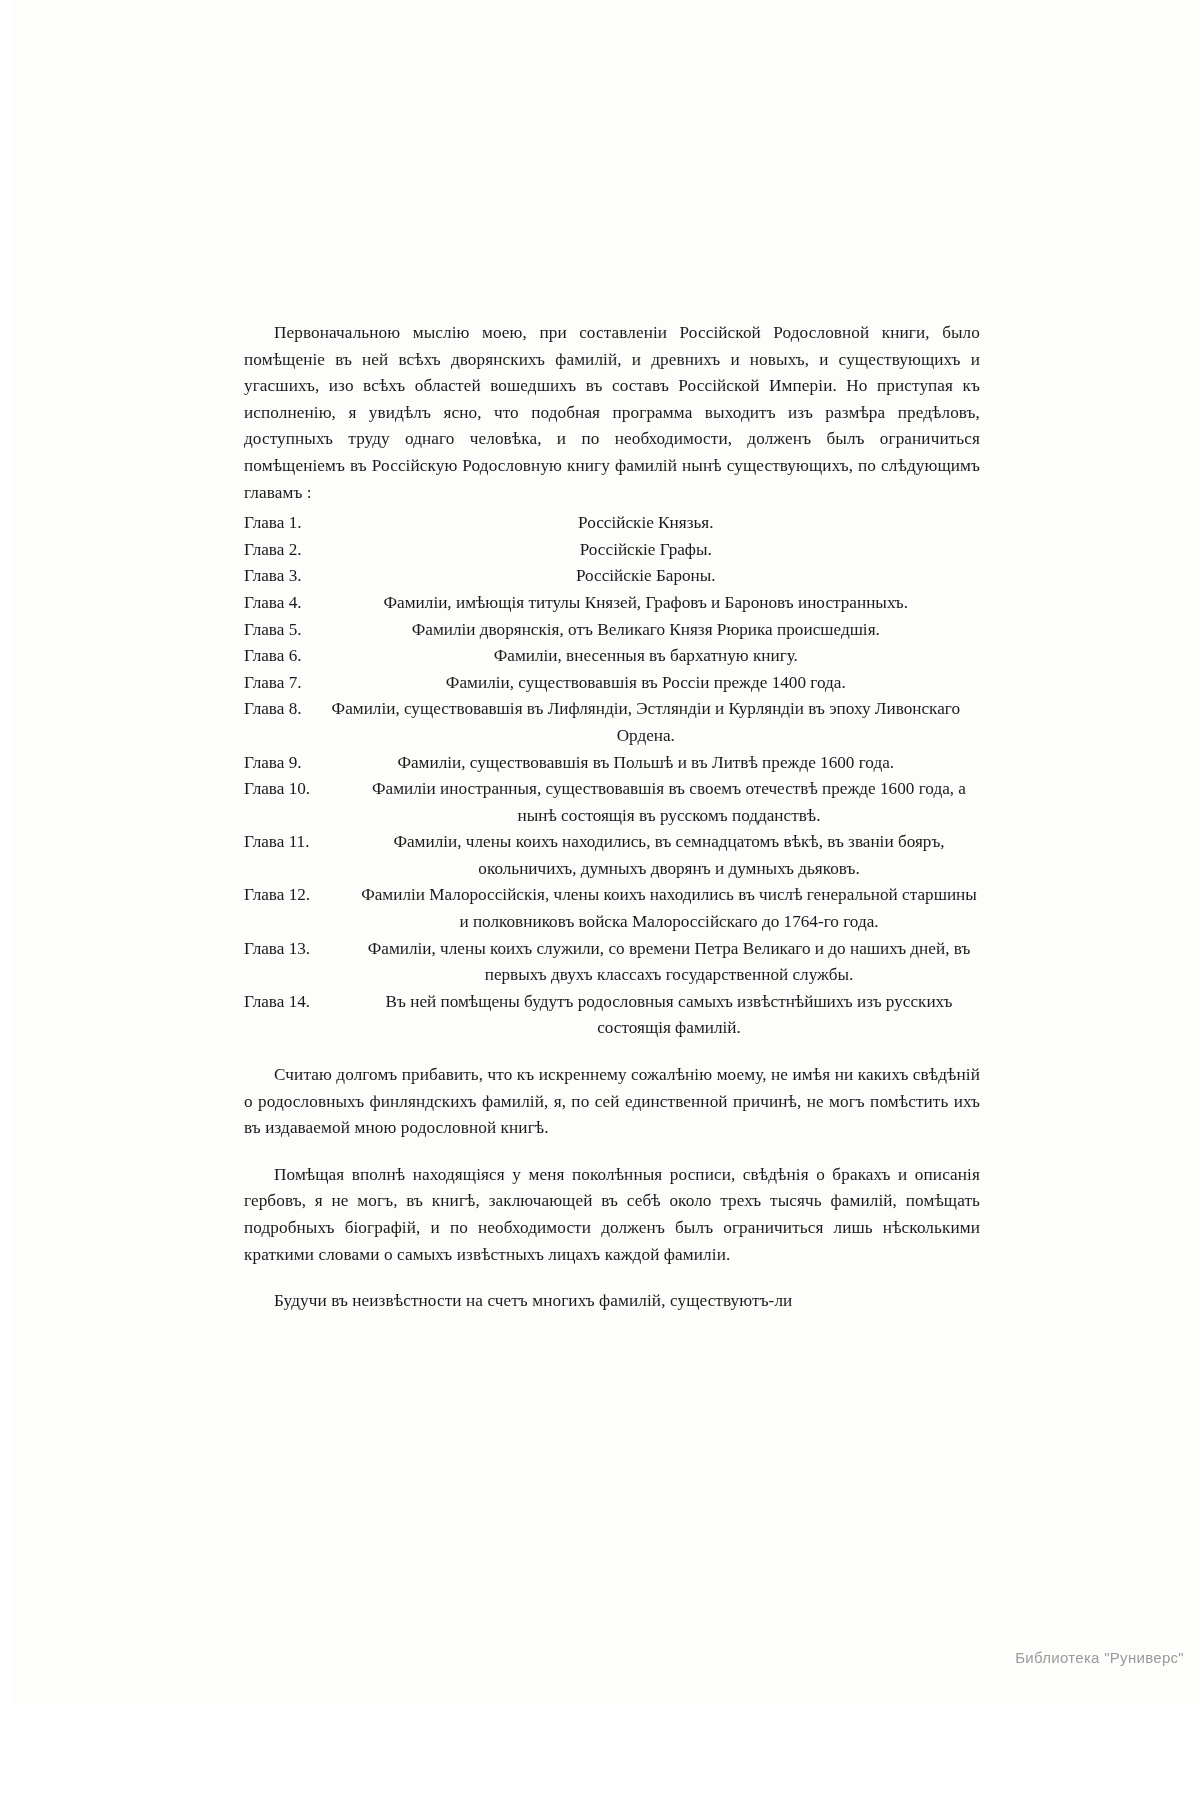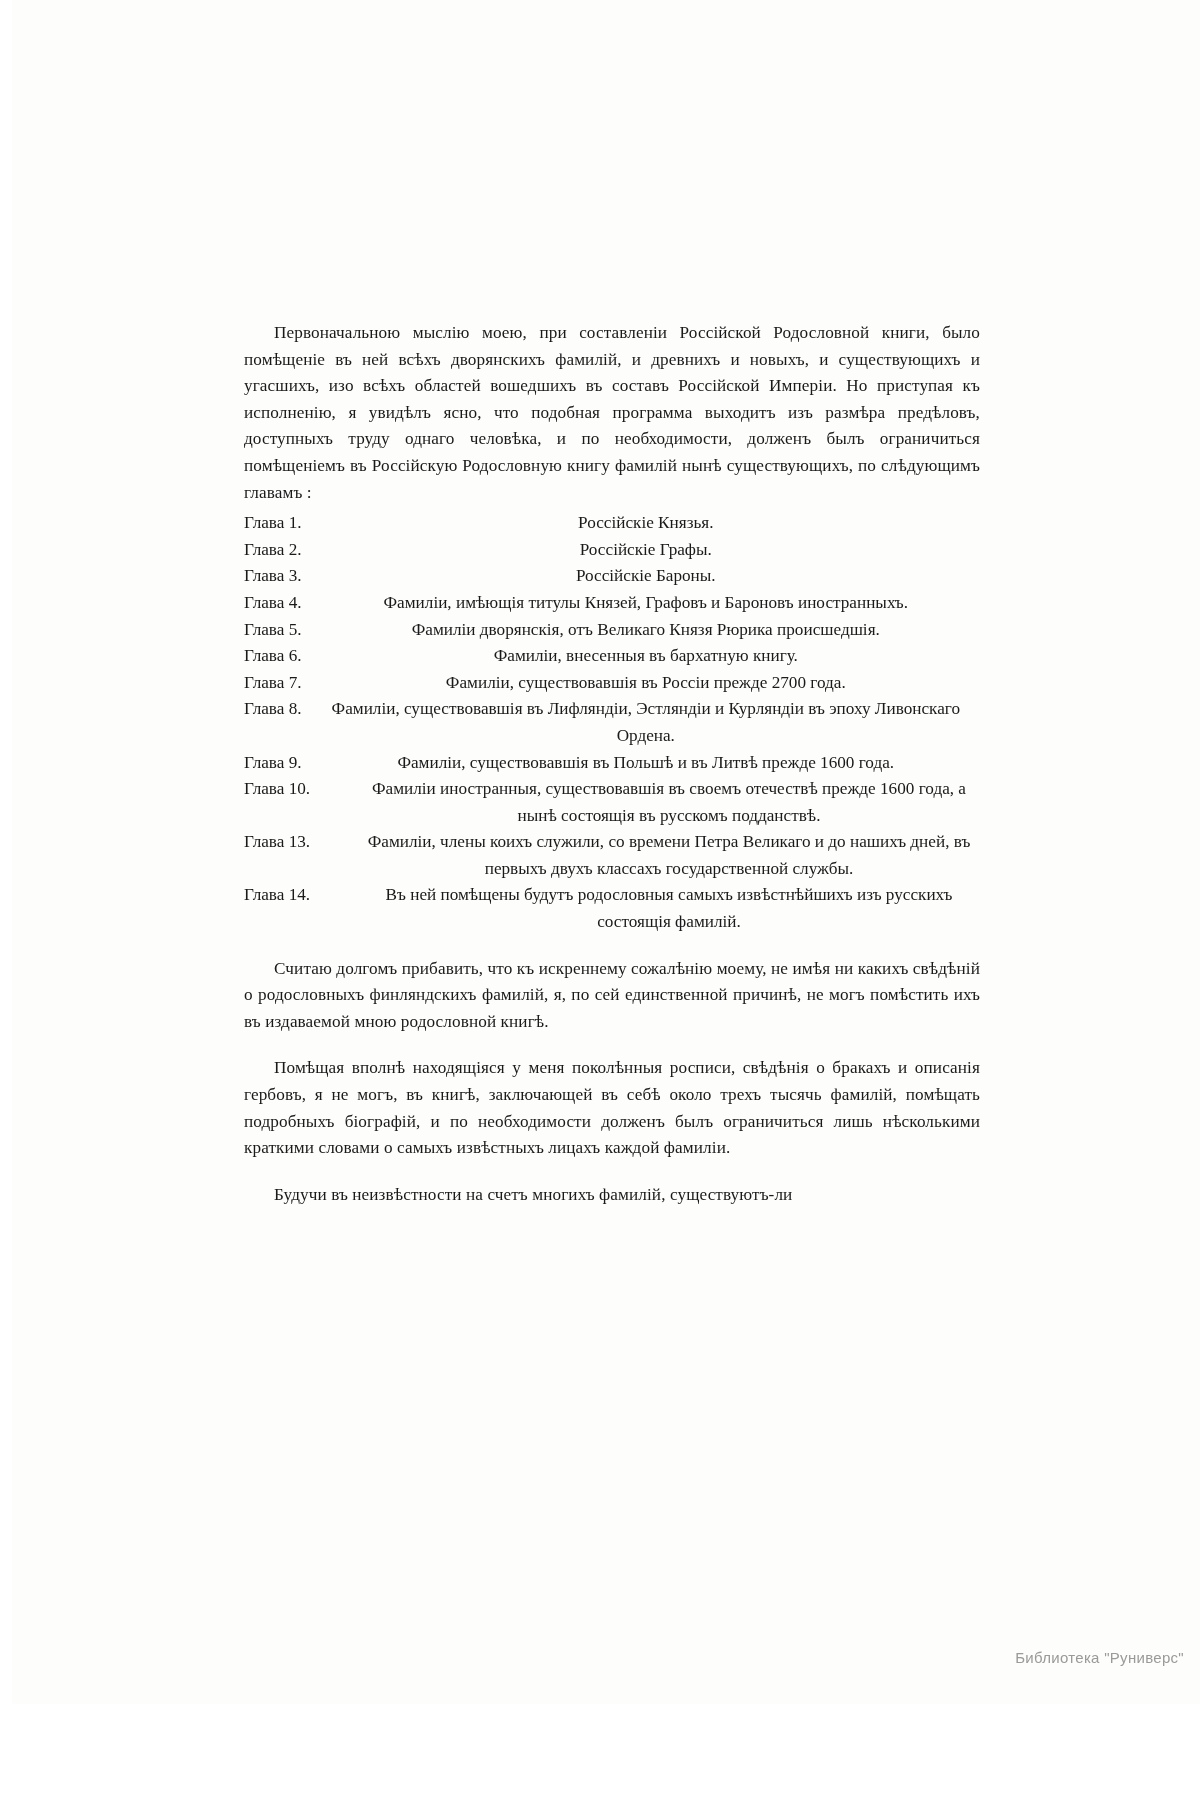--- a/index.html
+++ b/index.html
@@ -107,39 +107,47 @@
         <span class="title">Фамиліи дворянскія, отъ Великаго Князя Рюрика происшедшія.</span>
       </div>
 
       <div class="chap">
         <span class="label">Глава 6.</span>
         <span class="title">Фамиліи, внесенныя въ бархатную книгу.</span>
       </div>
 
       <div class="chap">
         <span class="label">Глава 7.</span>
-        <span class="title">Фамиліи, существовавшія въ Россіи прежде 2700 года.</span>
+        <span class="title">Фамиліи, существовавшія въ Россіи прежде 1400 года.</span>
       </div>
 
       <div class="chap">
         <span class="label">Глава 8.</span>
         <span class="title">Фамиліи, существовавшія въ Лифляндіи, Эстляндіи и Курляндіи въ эпоху Ливонскаго Ордена.</span>
       </div>
 
       <div class="chap">
         <span class="label">Глава 9.</span>
         <span class="title">Фамиліи, существовавшія въ Польшѣ и въ Литвѣ прежде 1600 года.</span>
       </div>
 
       <div class="chap indent-wide">
         <span class="label">Глава 10.</span>
         <span class="title">Фамиліи иностранныя, существовавшія въ своемъ отечествѣ прежде 1600 года, а нынѣ состоящія въ русскомъ подданствѣ.</span>
       </div>
 
+      <div class="chap indent-wide">
+        <span class="label">Глава 11.</span>
+        <span class="title">Фамиліи, члены коихъ находились, въ семнадцатомъ вѣкѣ, въ званіи бояръ, окольничихъ, думныхъ дворянъ и думныхъ дьяковъ.</span>
+      </div>
 
+      <div class="chap indent-wide">
+        <span class="label">Глава 12.</span>
+        <span class="title">Фамиліи Малороссійскія, члены коихъ находились въ числѣ генеральной старшины и полковниковъ войска Малороссійскаго до 1764-го года.</span>
+      </div>
 
       <div class="chap indent-wide">
         <span class="label">Глава 13.</span>
         <span class="title">Фамиліи, члены коихъ служили, со времени Петра Великаго и до нашихъ дней, въ первыхъ двухъ классахъ государственной службы.</span>
       </div>
 
       <div class="chap indent-wide">
         <span class="label">Глава 14.</span>
         <span class="title">Въ ней помѣщены будутъ родословныя самыхъ извѣстнѣйшихъ изъ русскихъ состоящія фамилій.</span>
       </div>

